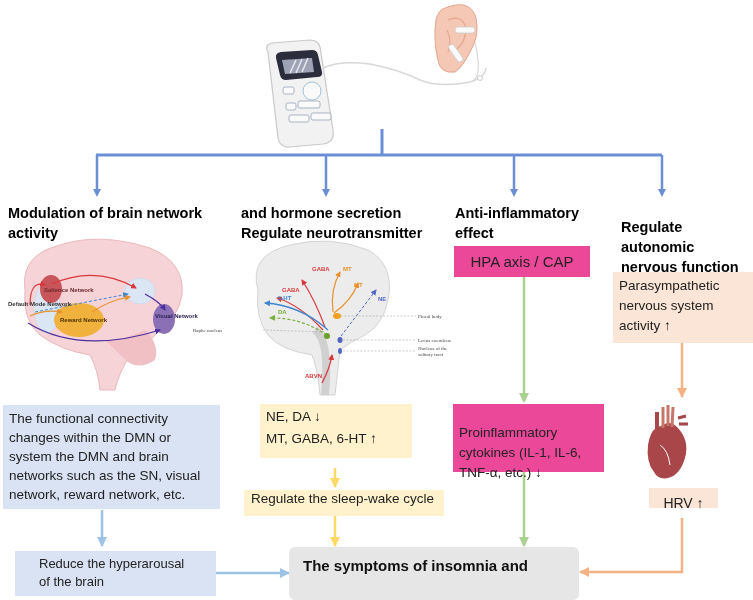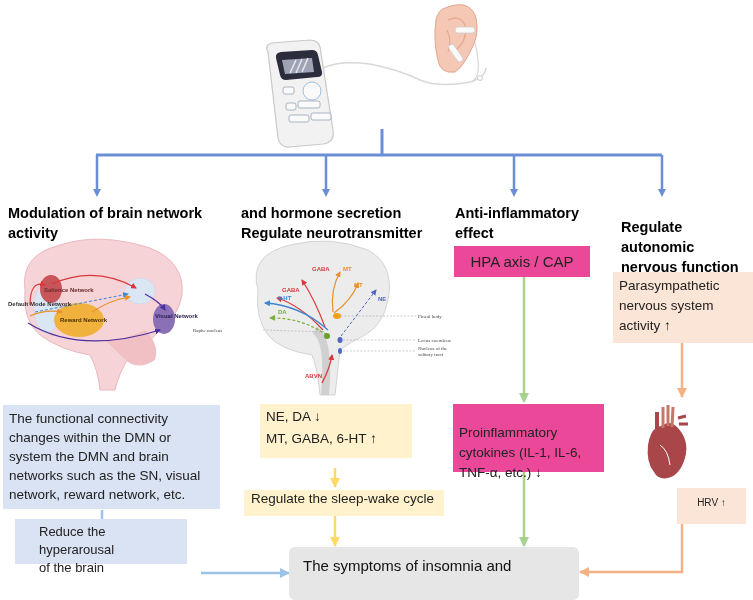--- a/index.html
+++ b/index.html
@@ -3,21 +3,21 @@
 <meta charset="utf-8">
 <style>
   html, body { margin:0; padding:0; background:#ffffff; }
   body { width:753px; height:600px; position:relative; overflow:hidden; font-family:"Liberation Sans", "DejaVu Sans", sans-serif; color:#111; }
   .heading { position:absolute; font-weight:bold; font-size:14.5px; line-height:20px; color:#000; }
   .box { position:absolute; box-sizing:border-box; font-size:14px; line-height:19px; color:#222; padding:4px 6px; }
   .blue { background:#dae3f3; }
   .yellow { background:#fff2cc; }
   .green { background:#ec4899; }
   .peach { background:#fbe5d6; }
-  .gray { background:#e6e6e6; border-radius:6px; font-weight:normal; font-size:15px; line-height:22px; padding:8px 14px; color:#111; }
+  .gray { background:#e6e6e6; border-radius:6px; font-weight:bold; font-size:15px; line-height:22px; padding:8px 14px; color:#111; }
   svg.overlay { position:absolute; left:0; top:0; }
   .tiny { font-family:"Liberation Serif", serif; font-size:5px; fill:#444; }
   .lbl { font-family:"Liberation Sans", sans-serif; font-size:6px; font-weight:bold; }
 </style>
 </head>
 <body>
 
 <svg class="overlay" width="753" height="600">
   <defs>
     <marker id="mBlue" markerWidth="8" markerHeight="8" refX="4" refY="4" orient="auto" markerUnits="userSpaceOnUse">
@@ -187,21 +187,21 @@
   <div>nervous function</div>
 </div>
 
 <div class="box blue" style="left:3px; top:405px; width:217px; height:104px; font-size:13.5px;">
   <div>The functional connectivity</div>
   <div>changes within the DMN or</div>
   <div>system the DMN and brain</div>
   <div>networks such as the SN, visual</div>
   <div>network, reward network, etc.</div>
 </div>
-<div class="box blue" style="left:15px; top:519px; width:172px; height:45px; font-size:13px; line-height:18px;padding-left:24px;">
+<div class="box blue" style="left:15px; top:551px; width:201px; height:45px; font-size:13px; line-height:18px;padding-left:24px;">
   <div>Reduce the hyperarousal</div>
   <div>of the brain</div>
 </div>
 
 <div class="box yellow" style="left:260px; top:404px; width:152px; height:54px; font-size:13.5px; line-height:22px; padding:2px 6px;">
   <div><span>NE, DA</span> <b>↓</b></div>
   <div><span>MT, GABA, 6-HT</span> <b>↑</b></div>
 </div>
 <div class="box yellow" style="left:232px; top:490px; width:200px; height:26px; font-size:13.5px; line-height:18px; padding:0 7px;margin-left:12px;">
   <span>Regulate the sleep-wake cycle</span>
@@ -214,19 +214,19 @@
   <div>Proinflammatory</div>
   <div>cytokines (IL-1, IL-6,</div>
   <div><span>TNF-α, etc.)</span> <b>↓</b></div>
 </div>
 
 <div class="box peach" style="left:613px; top:272px; width:140px; height:71px; font-size:13.5px; line-height:20px; padding:4px 6px;">
   <div>Parasympathetic</div>
   <div>nervous system</div>
   <div><span>activity</span> <b>↑</b></div>
 </div>
-<div class="box peach" style="left:677px; top:488px; width:69px; height:36px; font-size:10px; line-height:22px; text-align:center;">
+<div class="box peach" style="left:649px; top:488px; width:69px; height:20px; font-size:14px; line-height:22px; text-align:center;">
   <span>HRV</span> <b>↑</b>
 </div>
 
 <div class="box gray" style="left:289px; top:547px; width:290px; height:53px;">
   <div>The symptoms of insomnia and</div>
 </div>
 
 </body></html>

